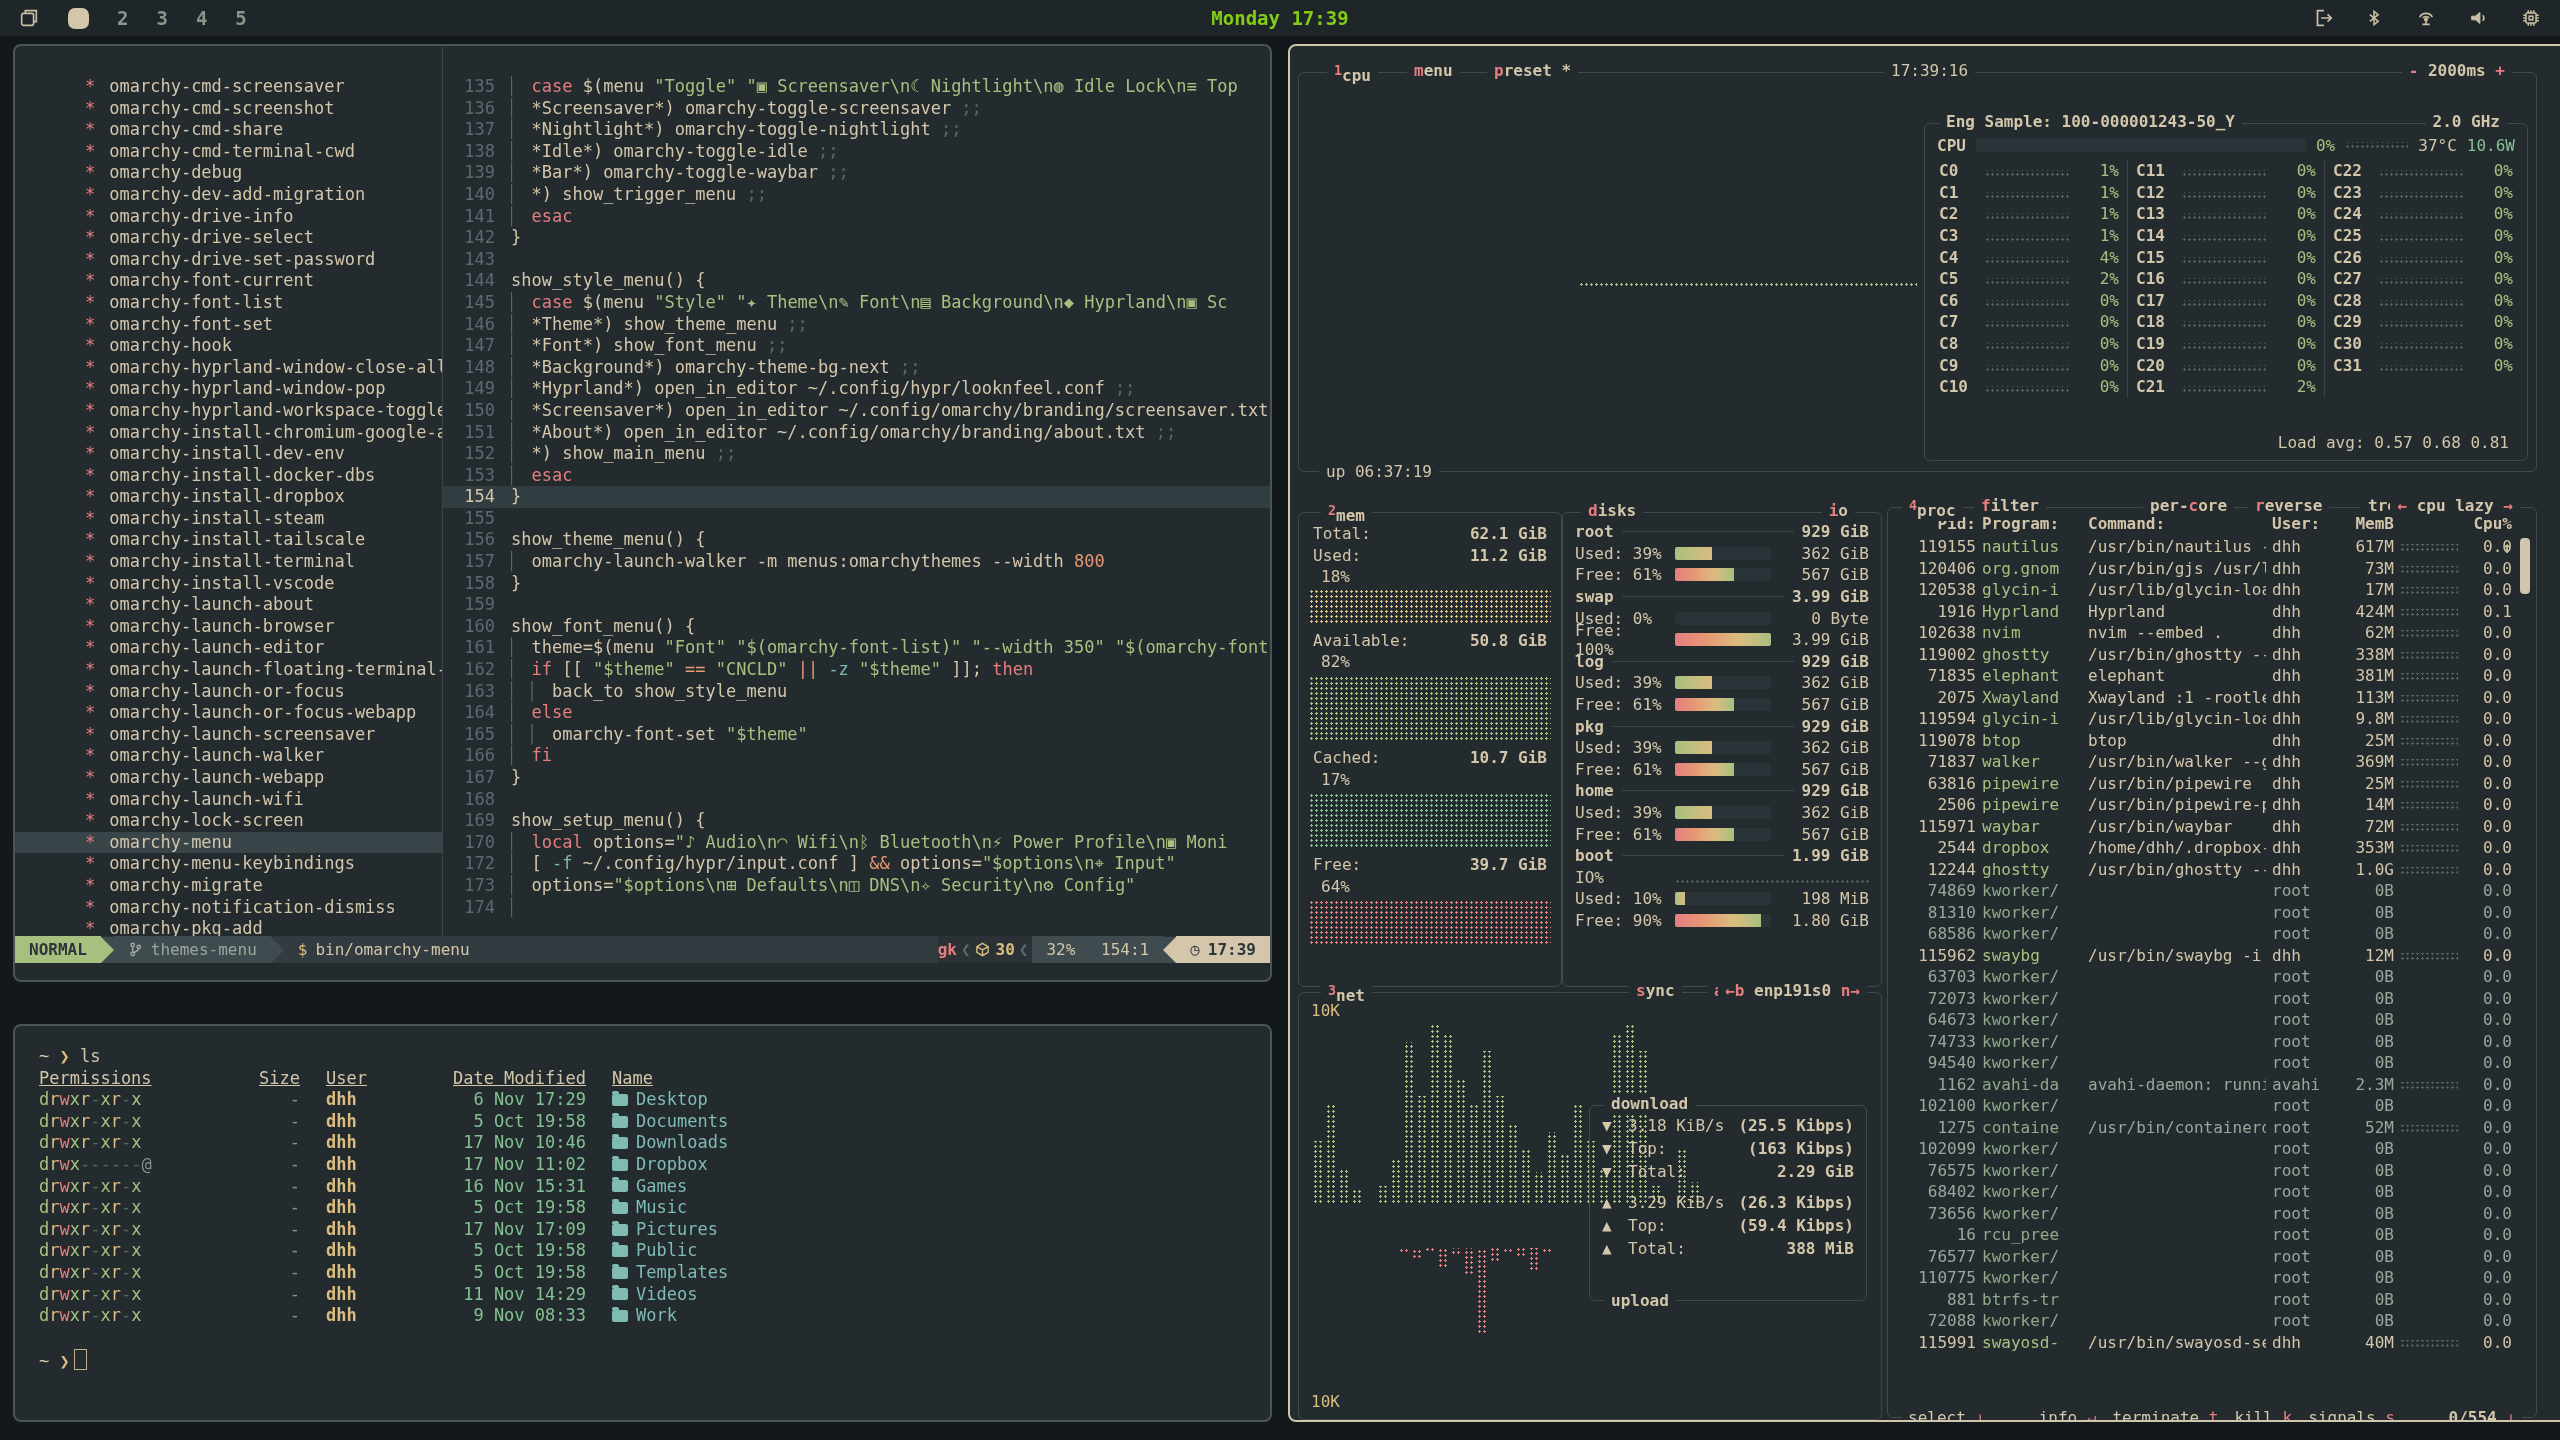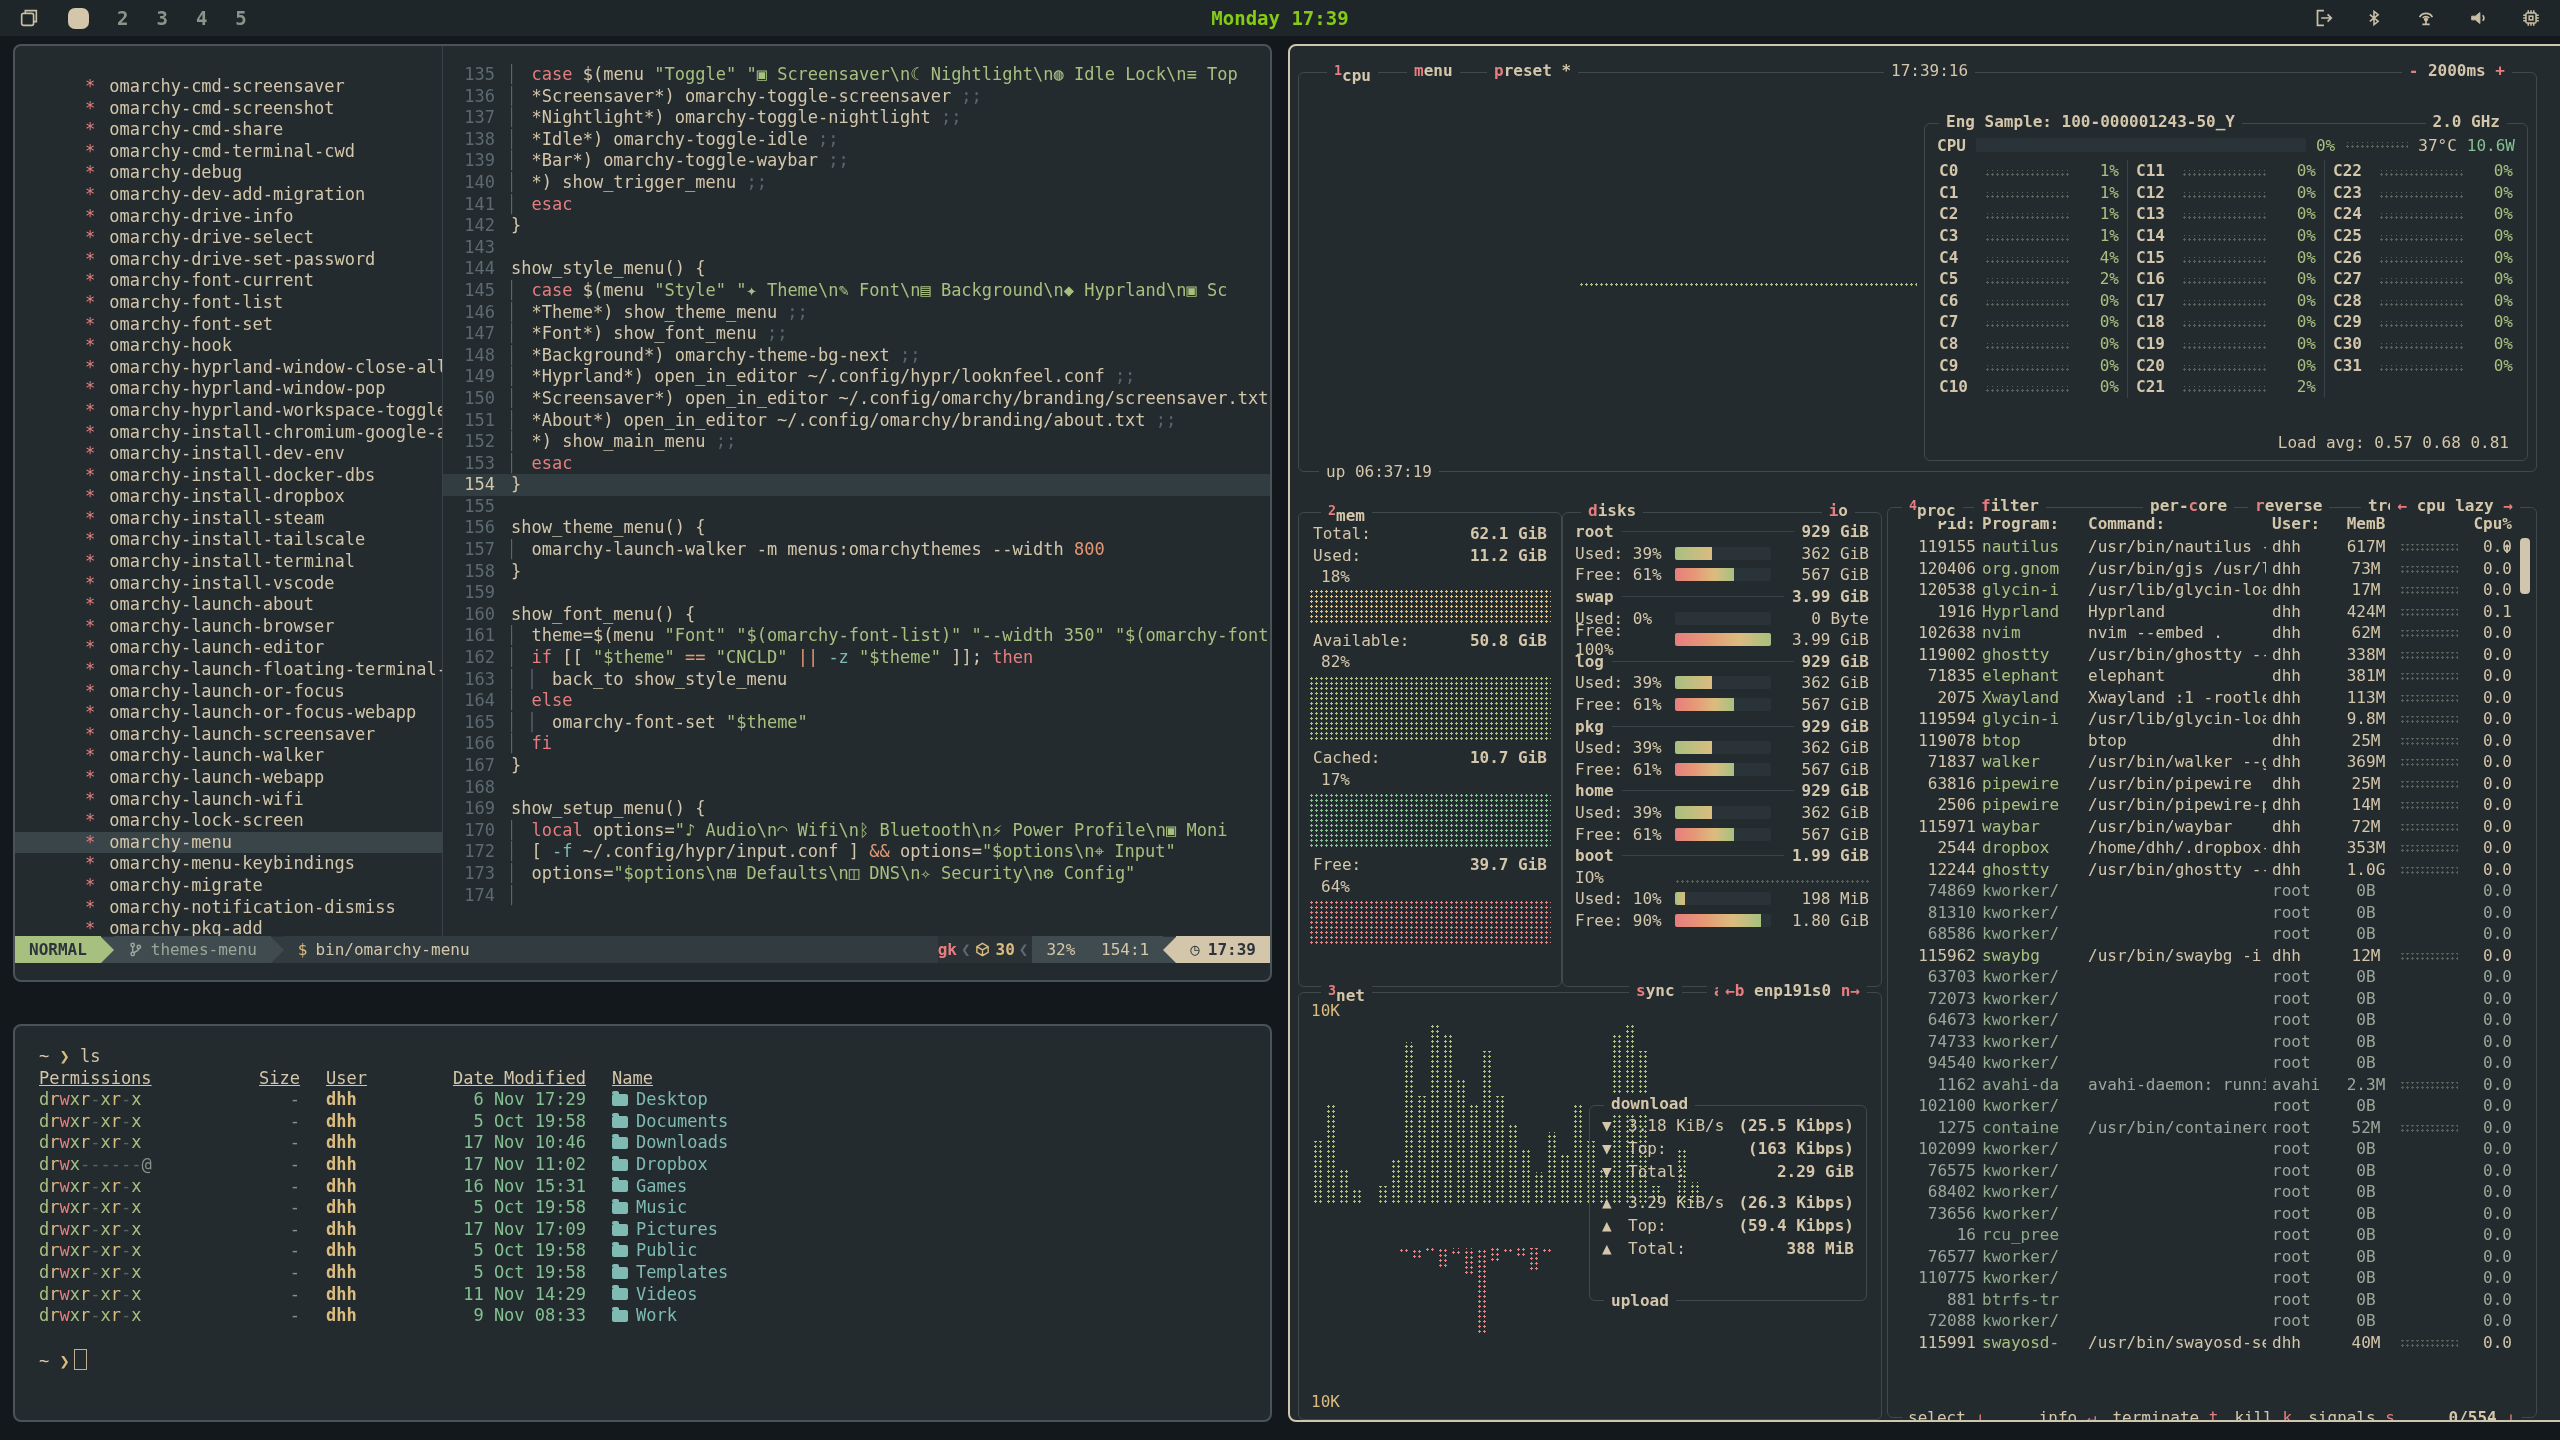--- a/index.html
+++ b/index.html
@@ -18,21 +18,21 @@
   
   .win{position:absolute;background:#242b2e;border:2px solid #4a5458;border-radius:8px;box-sizing:border-box;overflow:hidden}
   .win.active{border-color:#cfc6ad}
   
   #nvim{left:13px;top:44px;width:1259px;height:938px}
   .nvbody{position:absolute;left:0;top:0;right:0;bottom:44px;display:flex}
   .ftree{width:428px;padding-top:30px;box-sizing:border-box;border-right:1px solid #3a4248;overflow:hidden}
   .ft-row{height:21.6px;line-height:21.6px;white-space:pre;padding-left:70px;overflow:hidden}
   .ft-row .star{color:#e67e80;margin-right:14px}
   .ft-row.sel{background:#3a4549}
-  .cpane{flex:1;padding-top:18px;overflow:hidden}
+  .cpane{flex:1;padding-top:30px;overflow:hidden}
   .cl{height:21.6px;line-height:21.6px;white-space:pre;display:flex}
   .ln{width:52px;text-align:right;color:#5c6a72;flex:0 0 52px;padding-right:16px}
   .lc{flex:1;overflow:hidden}
   .cl.cur{background:#323d42}
   .cl.cur .ln{color:#d3c6aa}
   .c-k{color:#e67e80}.c-s{color:#a7c080}.c-t{color:#d3c6aa}.c-g{color:#59666c}
   .c-o{color:#e69875}.c-v{color:#7fbbb3}.c-n{color:#e69875}
   
   .sline{position:absolute;left:0;right:0;bottom:17px;height:27px;background:#2a3235;
          display:flex;align-items:center;font-size:16px}
@@ -111,21 +111,21 @@
   .dlrow .arr{width:26px}
   .dlrow .lab{flex:1}
   
   .phead{display:grid;grid-template-columns:74px 100px 1fr 60px 56px 58px 48px;gap:6px;
          padding:4px 24px 0 14px;font-weight:bold;height:24px;line-height:24px}
   .prow{display:grid;grid-template-columns:74px 100px 1fr 60px 56px 58px 48px;gap:6px;
         padding:0 24px 0 14px;height:21.5px;line-height:21.5px;white-space:pre}
   .prow span{overflow:hidden}
   .c-pid{text-align:right}
   .c-prog{color:#a7c080}
-  .c-mem{text-align:center}
+  .c-mem{text-align:right}
   .c-cpu{text-align:right}
   .c-g2{height:8px;margin-top:8px}
   .prow.dim span{color:#9aa79b}
   .prow.dim .c-prog{color:#8fa98a}
   .pfoot{position:absolute;bottom:-11px;left:14px;right:14px;display:flex;gap:18px;background:#242b2e;
          padding:0 6px;line-height:20px;white-space:pre;justify-content:space-between}
   .scrollbar{position:absolute;right:6px;top:30px;width:10px;height:56px;background:#cfc6ad;border-radius:4px}
 </style>
 </head>
 <body>

